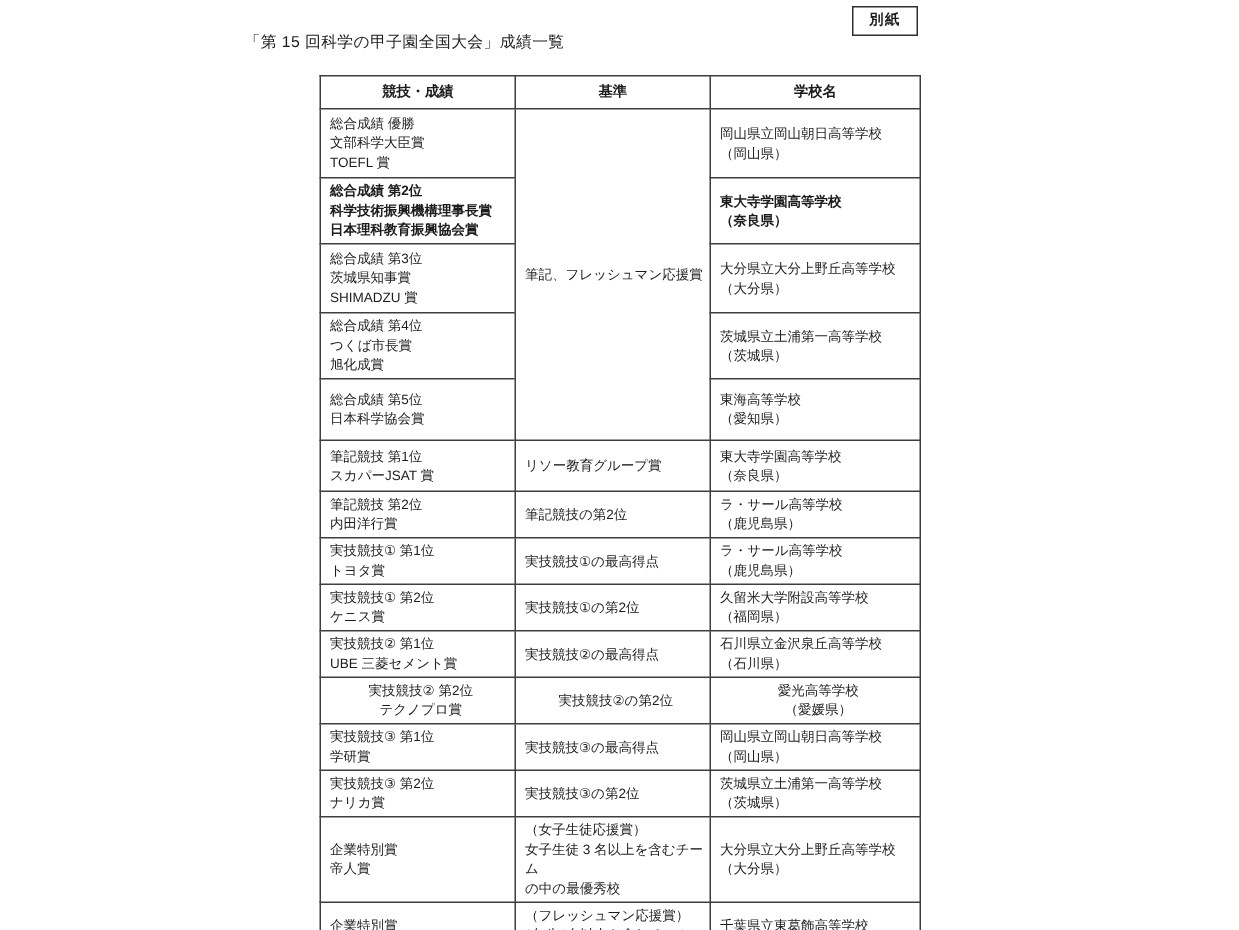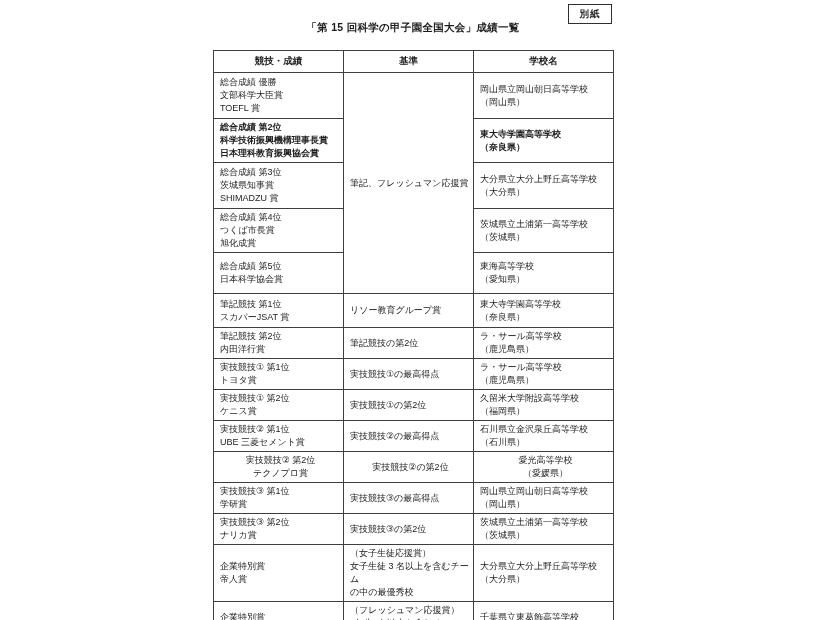--- a/index.html
+++ b/index.html
@@ -16,22 +16,21 @@
     position:absolute;left:568px;top:4px;
     width:44px;height:20px;
     border:1px solid #2f2f2f;
     box-sizing:border-box;
     font-size:9.5px;font-weight:bold;
     line-height:18px;text-align:center;
     letter-spacing:1px;
   }
   .title{
     position:absolute;left:163px;top:21px;width:500px;
-    text-align:center;
-    font-size:10.5px;font-weight:bold;
+    font-size:10.5px;font-weight:normal;
     letter-spacing:0.3px;
   }
   table.results{
     position:absolute;left:213px;top:50px;
     width:400px;
     border-collapse:collapse;
     table-layout:fixed;
   }
   table.results th, table.results td{
     border:1px solid #3e3e3e;
@@ -45,21 +44,21 @@
   }
   table.results th{
     text-align:center;
     font-weight:bold;
     font-size:9.5px;
     white-space:nowrap;
     padding:2px;
   }
   td.c3{padding-left:8px;}
   td.tight{line-height:11.5px;font-size:8.8px;}
-  tr.hr{height:22px;font-family:Liberation Mono, monospace;}
+  tr.hr{height:22px;}
   tr.r0{height:46px;} tr.r1{height:44px;font-weight:bold;} tr.r2{height:46px;}
   tr.r3{height:44px;} tr.r4{height:41px;margin-left:36px;} tr.r5{height:34px;}
   tr.r6{height:30px;} tr.r7{height:28px;} tr.r8{height:28px;}
   tr.r9{height:29px;} tr.r10{height:30px;text-align:center;} tr.r11{height:27px;}
   tr.r12{height:29px;} tr.r13{height:36px;} tr.r14{height:44px;}
   .watermark{
     position:absolute;left:530px;top:584px;
     font-size:27px;font-weight:bold;
     letter-spacing:-1.5px;
     color:#8f8f8f;

